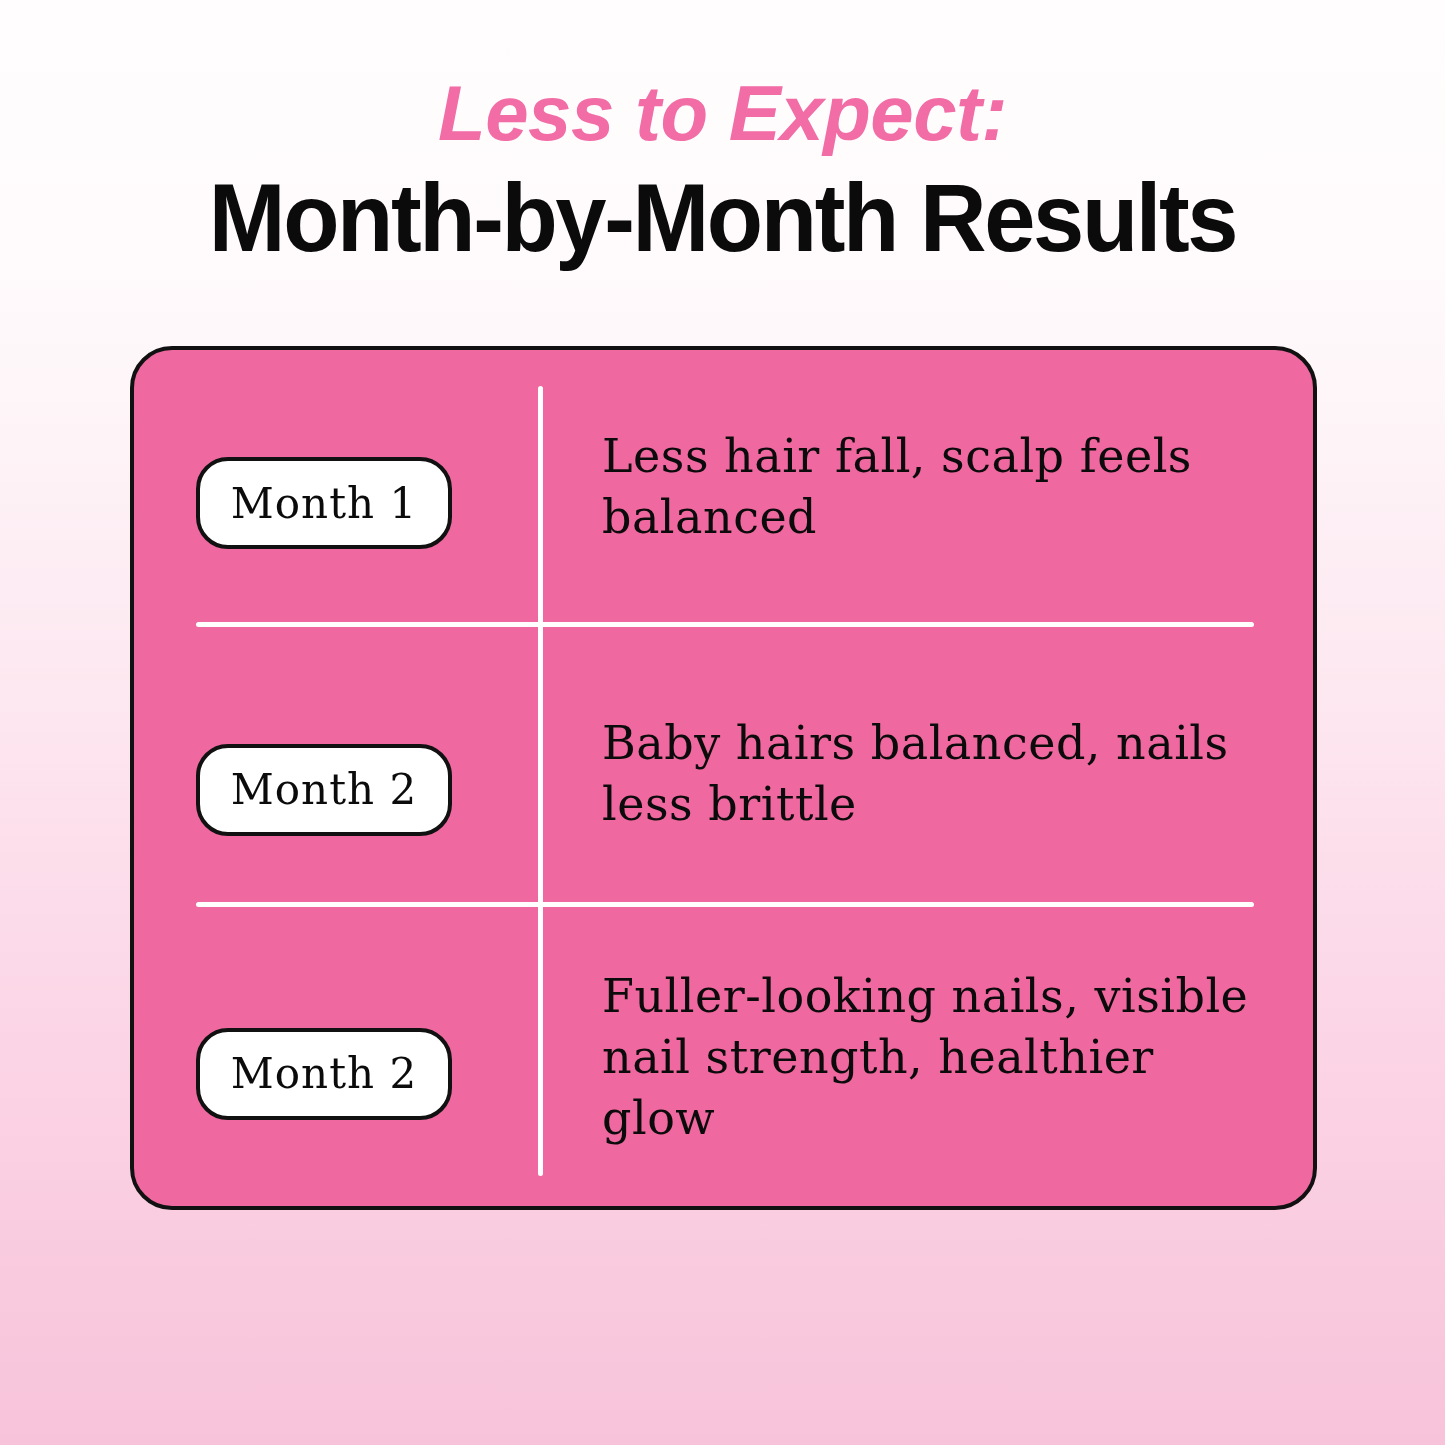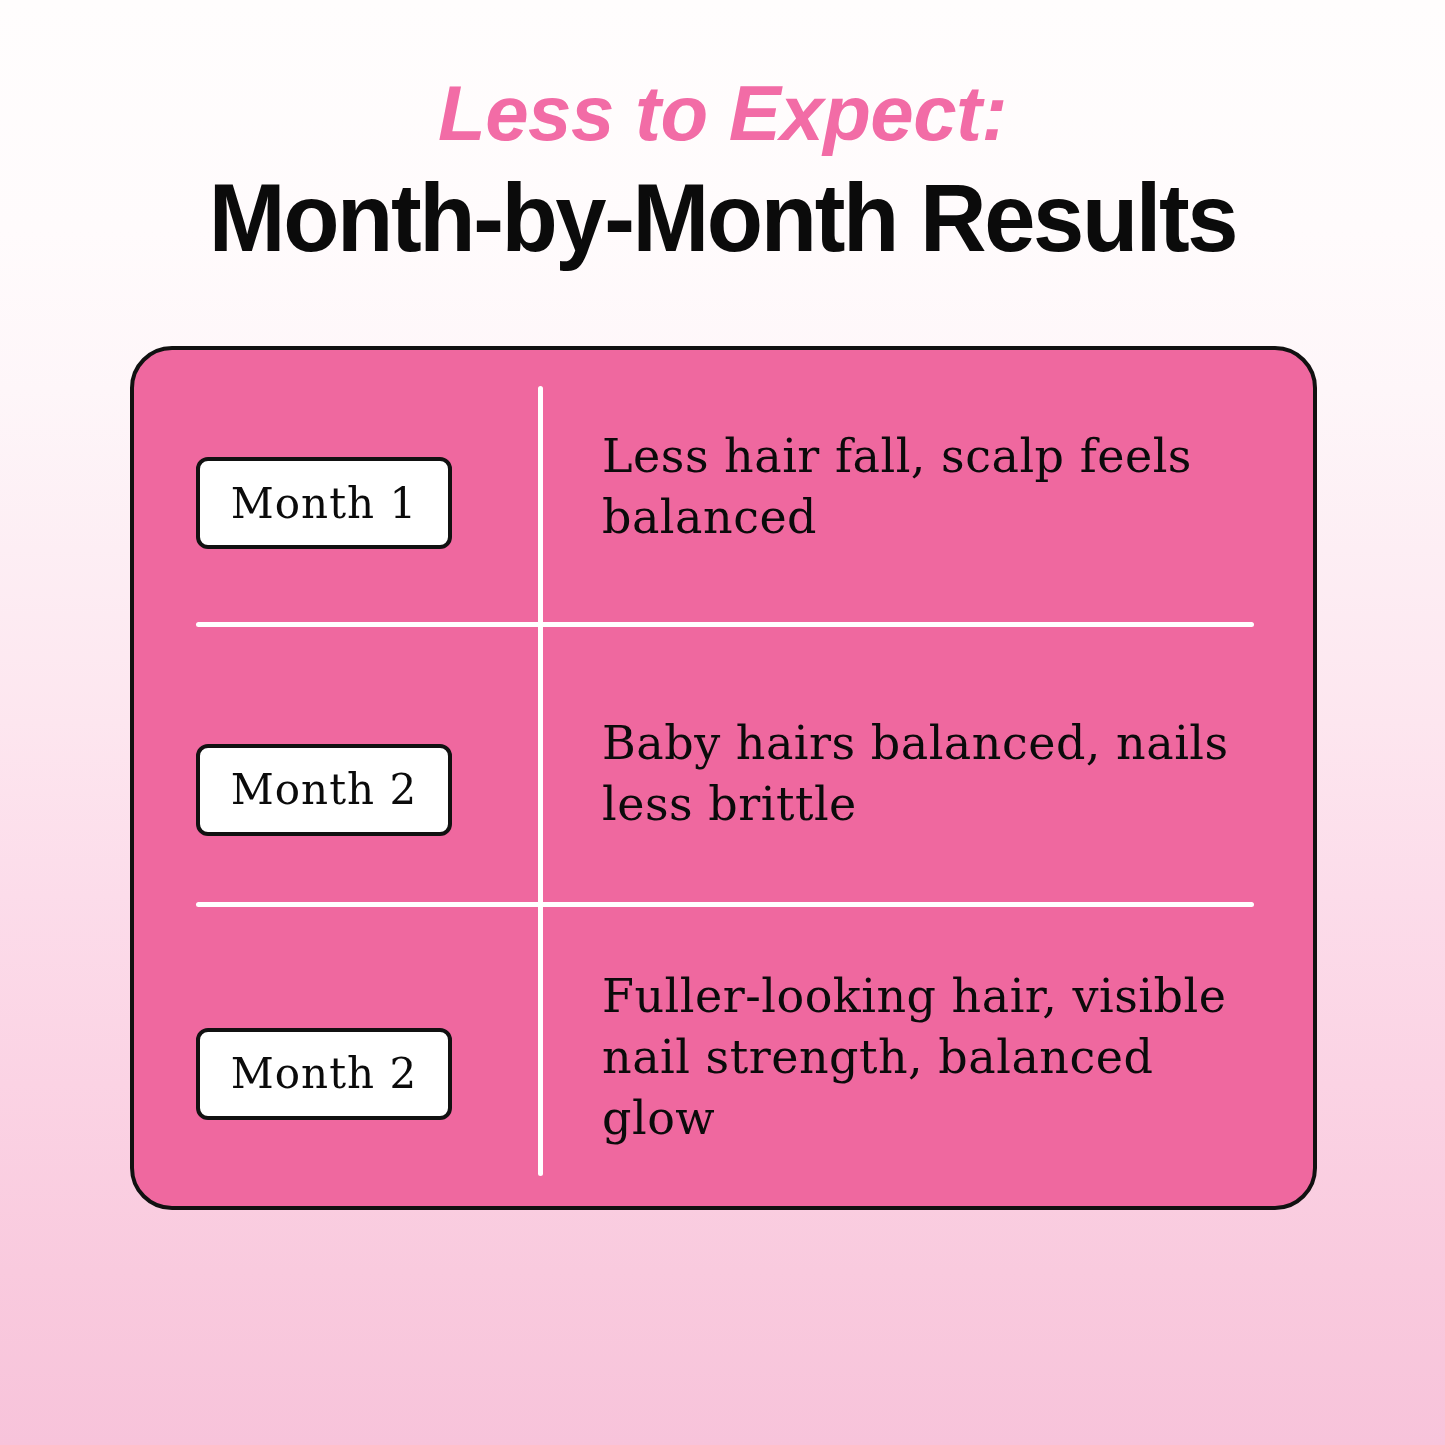--- a/index.html
+++ b/index.html
@@ -131,21 +131,21 @@
   .badge {
     display: inline-flex;
     align-items: center;
     justify-content: center;
     box-sizing: border-box;
     min-width: 256px;
     height: 92px;
     padding: 0 22px;
     background: #ffffff;
     border: 4px solid #111111;
-    border-radius: 12px;
+    border-radius: 32px;
     font-family: "DejaVu Serif", serif;
     font-weight: normal;
     font-size: 42px;
     letter-spacing: 1px;
     color: #0b0b0b;
     white-space: nowrap;
     margin-top: 32px;
   }
 
   .row-text-cell {
@@ -198,20 +198,20 @@
         <div class="row-text-cell">
           <p class="row-text">Baby hairs balanced, nails less brittle</p>
         </div>
       </div>
 
       <div class="row r3">
         <div class="row-label-cell">
           <span class="badge">Month 2</span>
         </div>
         <div class="row-text-cell">
-          <p class="row-text">Fuller-looking hair, visible nail strength, balanced glow</p>
+          <p class="row-text">Fuller-looking nails, visible nail strength, healthier glow</p>
         </div>
       </div>
 
     </div>
   </div>
 
 </div>
 
 </body></html>

